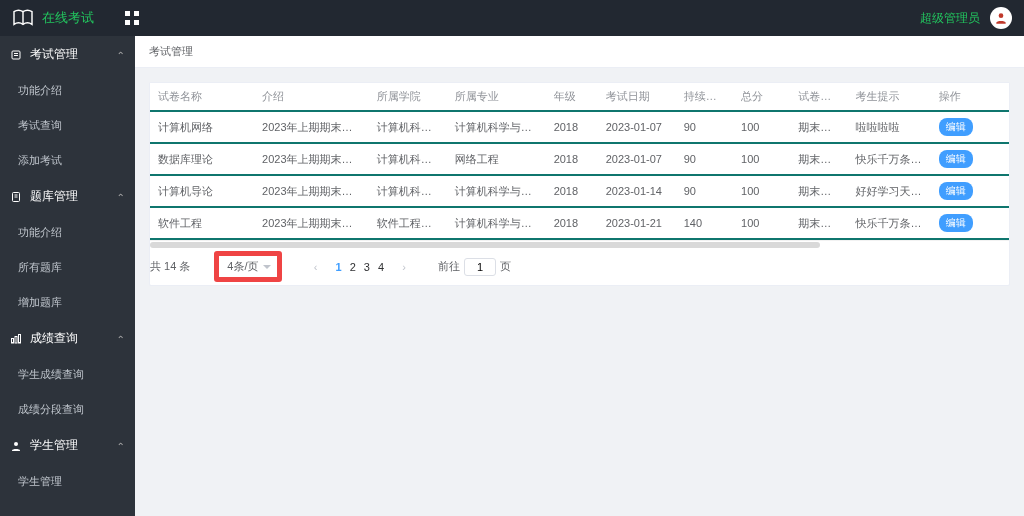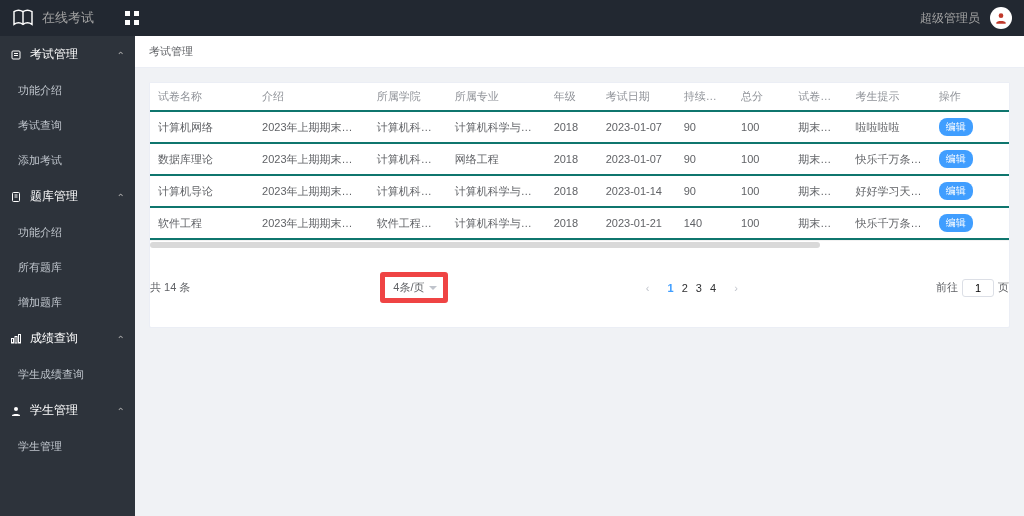--- a/index.html
+++ b/index.html
@@ -11,21 +11,21 @@
   width: 1024px;
   height: 516px;
   overflow: hidden;
 }
 .topbar {
   height: 36px;
   background: #222831;
   display: flex;
   align-items: center;
   padding: 0 12px;
-  color: #a3a3a3;
+  color: #22c55e;
   justify-content: space-between;
 }
 .topbar-left { display: flex; align-items: center; gap: 30px; }
 .brand { display: flex; align-items: center; gap: 8px; font-size: 13px; font-weight: 500; }
 .brand-icon svg { display: block; }
 .grid-icon { display: inline-flex; }
 .topbar-right { display: flex; align-items: center; gap: 10px; font-size: 12px; }
 .avatar {
   width: 22px; height: 22px; border-radius: 50%;
   background: #fff; display: flex; align-items: center; justify-content: center;
@@ -81,22 +81,22 @@
 .btn {
   display: inline-block; padding: 3px 7px; border-radius: 8px;
   color: #fff; font-size: 10px; cursor: pointer; border: none;
   line-height: 1.2;
 }
 .btn-edit { background: #409eff; }
 .btn-del { background: #f56c6c; margin-left: 4px; }
 .scroll-ind { height: 8px; background: #fff; position: relative; border-top: 1px solid #f2f2f2; }
 .scroll-thumb { position: absolute; left: 0; top: 1px; height: 6px; width: 78%; background: #d9d9d9; border-radius: 3px; }
 .pager {
-  display: flex; align-items: center; justify-content: space-between;
-  gap: 16px; padding: 24px 0; font-size: 11px; color: #606266;
+  display: flex; align-items: center; justify-content: flex-start;
+  gap: 24px; padding: 3px 0; font-size: 11px; color: #606266;
 }
 .page-size {
   border: 5px solid #ef4444; border-radius: 3px; padding: 3px 18px 3px 8px;
   position: relative; color: #606266; min-width: 52px;
 }
 .page-size::after {
   content: ""; position: absolute; right: 6px; top: 50%;
   border: 4px solid transparent; border-top-color: #c0c4cc;
   transform: translateY(-25%);
 }
@@ -180,20 +180,21 @@
           <svg width="12" height="12" viewBox="0 0 24 24" fill="none" stroke="#fff" stroke-width="2">
             <rect x="3" y="11" width="4" height="9"></rect>
             <rect x="10" y="7" width="4" height="13"></rect>
             <rect x="17" y="3" width="4" height="17"></rect>
           </svg>
         </span>
         <span>成绩查询</span>
         <span class="chev">⌃</span>
       </div>
       <div class="nav-item">学生成绩查询</div>
+      <div class="nav-item">成绩分段查询</div>
       <div class="nav-group-title">
         <span class="nav-icon">
           <svg width="12" height="12" viewBox="0 0 24 24" fill="#fff">
             <circle cx="12" cy="8" r="4"></circle>
             <path d="M4 21c0-4 16-4 16 0v1H4z"></path>
           </svg>
         </span>
         <span>学生管理</span>
         <span class="chev">⌃</span>
       </div>

